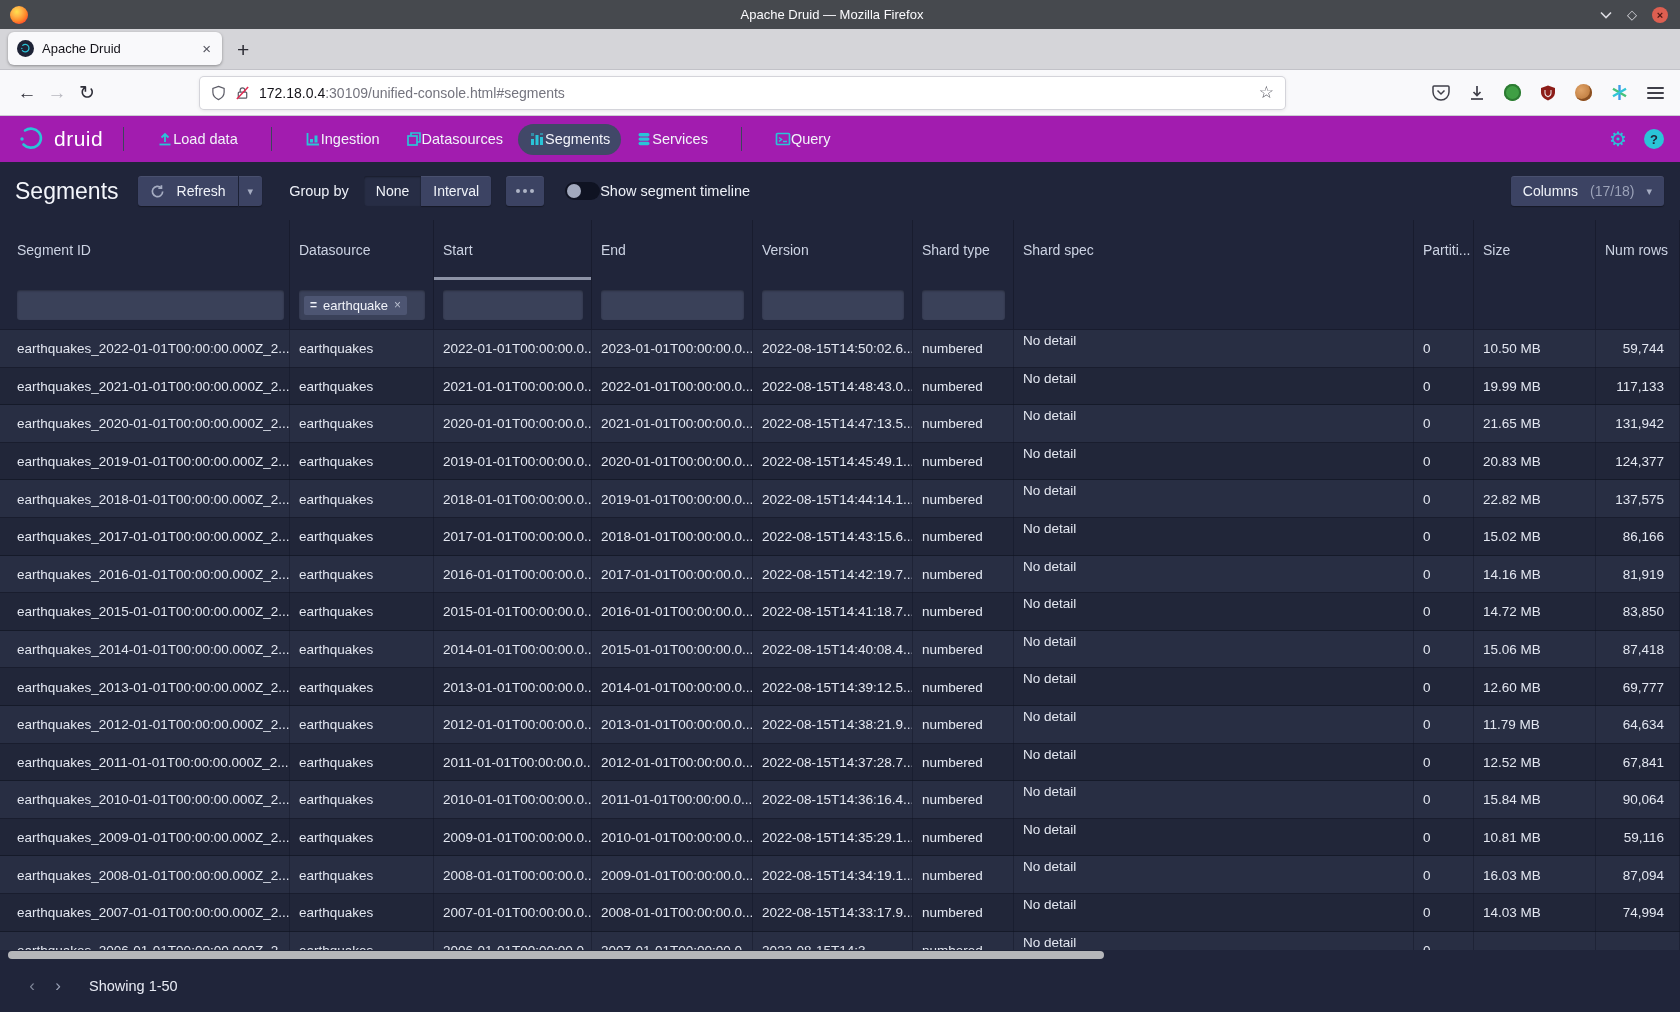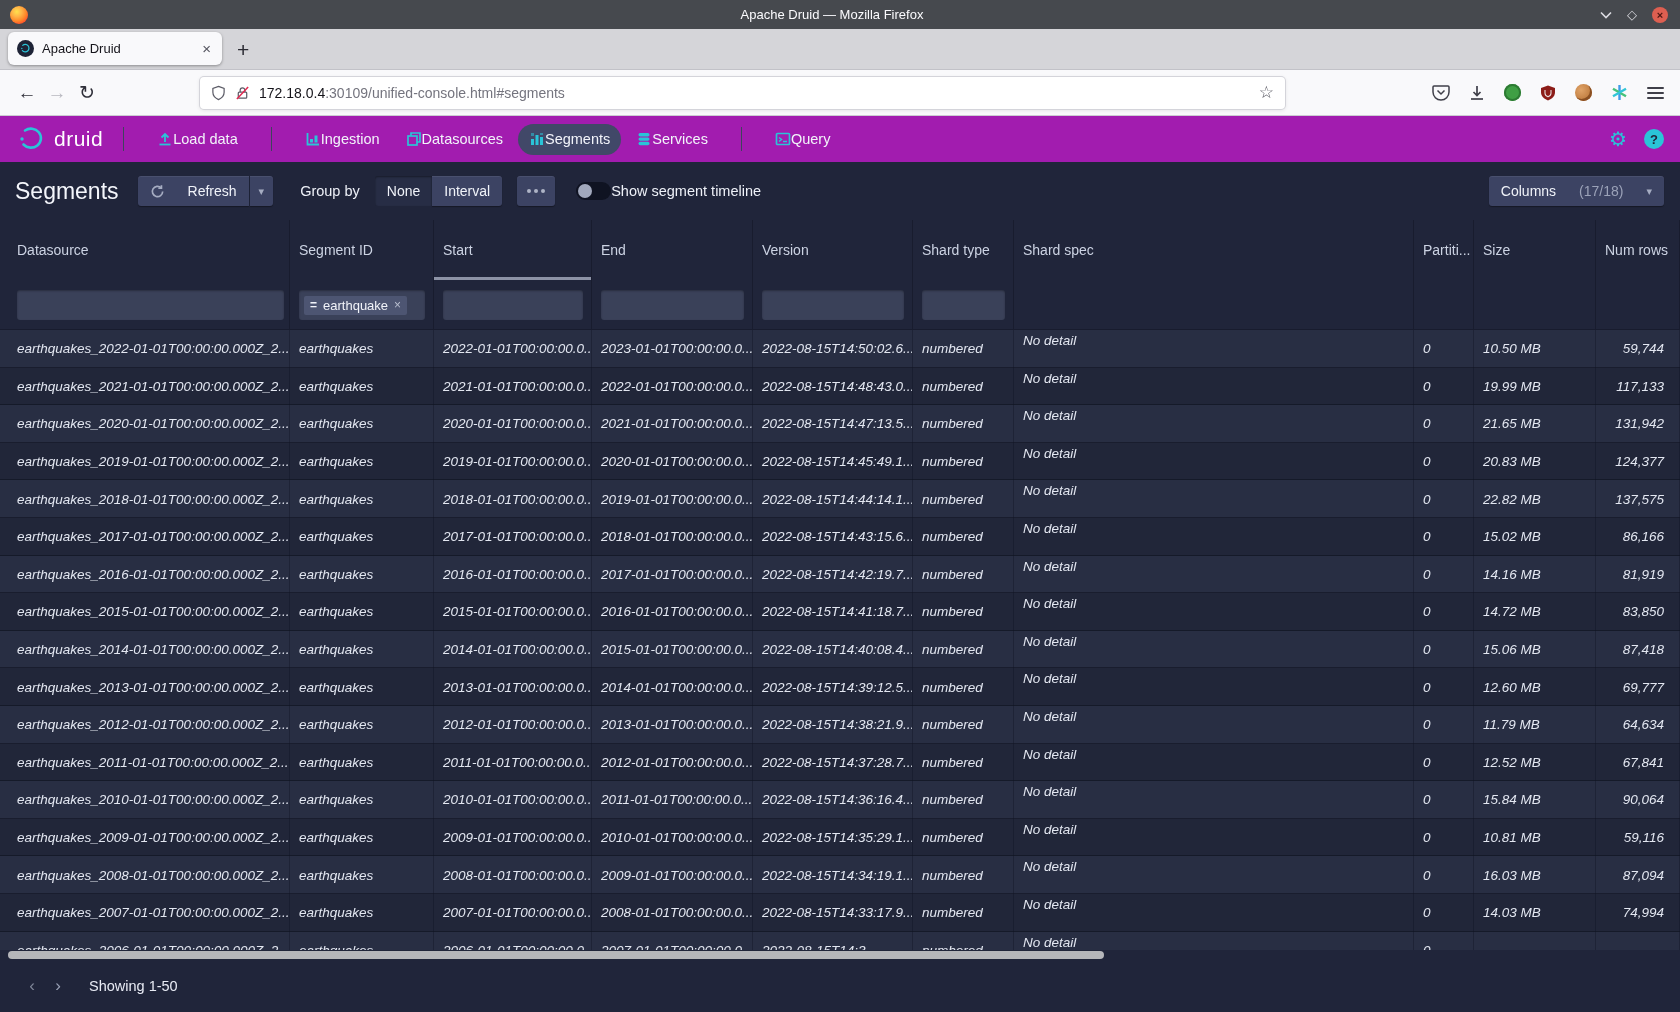--- a/index.html
+++ b/index.html
@@ -49,21 +49,21 @@
   .navitem.active { background:#414868; }
   .nav-right { margin-left:auto; margin-right:16px; display:flex; align-items:center; gap:17px; }
   .gear { color:#2ac4d8; font-size:20px; line-height:1; }
   .helpcircle { width:20px; height:20px; border-radius:50%; background:#2ac4d8; color:#20253a;
     font-size:13px; font-weight:bold; display:flex; align-items:center; justify-content:center; }
 
   
   .viewheader { height:58px; background:#20253a; display:flex; align-items:center; }
   .page-title { font-size:23px; font-weight:400; color:#f4f6fb; margin-left:15px; }
   .btn { background:#3c4363; color:#f0f3f9; height:30px; border-radius:3px; font-size:14px;
-    display:inline-flex; align-items:center; padding:0 12px; gap:23px;
+    display:inline-flex; align-items:center; padding:0 12px; gap:12px;
     box-shadow: inset 0 1px 0 rgba(255,255,255,.07), 0 1px 1px rgba(0,0,0,.35); white-space:nowrap; }
   .btn .caret { color:#a6adc2; font-size:11px; }
   .refresh-group { display:flex; margin-left:19px; }
   .refresh-main { border-radius:3px 0 0 3px; }
   .refresh-caret { border-radius:0 3px 3px 0; padding:0 9px; margin-left:1px; }
   .groupby-label { margin-left:27px; font-size:14.5px; color:#eef1f8; }
   .btngroup { display:flex; margin-left:15px; }
   .btn.seg-left { border-radius:3px 0 0 3px; }
   .btn.seg-right { border-radius:0 3px 3px 0; border-left:1px solid rgba(10,14,25,.5); }
   .btn.active { background:#272d45; box-shadow: inset 0 1px 2px rgba(0,0,0,.4); }
@@ -85,21 +85,21 @@
   .hcell.sorted::after { content:""; position:absolute; left:0; right:0; bottom:0; height:3px; background:#8d93a6; }
   .filterrow { height:50px; }
   .fcell { border-right:1px solid rgba(15,20,34,.5); border-bottom:1px solid rgba(15,20,34,.5); padding:10px 8px 0 9px; }
   .fcell:first-child { padding-left:17px; padding-right:5px; }
   .finput { width:100%; height:30px; background:#3a4159; border:none; border-radius:3px; outline:none;
     box-shadow: inset 0 1px 2px rgba(0,0,0,.3); color:#eef1f8; font-size:13px; padding:0 8px; display:flex; align-items:center; }
   .tag { background:#4d5572; border-radius:2px; color:#f1f3f9; font-size:13px; padding:3px 6px;
     display:inline-flex; align-items:center; gap:6px; line-height:1; }
   .tag .op { font-weight:bold; font-size:12px; }
   .tag .rm { color:#b9bfd0; font-size:12px; }
-  .tbody { height:620px; overflow:hidden;font-style:italic; }
+  .tbody { height:620px; overflow:hidden; }
   .trow { height:37.6px; box-shadow: inset 0 -1px 0 rgba(13,17,30,.55); }
   .trow:nth-child(odd) { background:#282e43; }
   .trow:nth-child(even) { background:#212639; }
   .tcell { display:flex; align-items:center; padding-left:9px; font-size:13.5px; color:#e3e7f1;
     border-right:1px solid rgba(15,20,34,.4); white-space:nowrap; overflow:hidden; }
   .tcell.c-segment_id { padding-left:17px; }
   .tcell.c-shard_spec { align-items:flex-start; padding-top:3px; }
   .tcell.c-num_rows { justify-content:flex-end; padding-right:15px; }
 
   
@@ -307,22 +307,22 @@
 
   <button class="btn columns-btn" style="border:none;font-family:inherit;">
     <span>Columns</span>
     <span class="columns-count">(17/18)</span>
     <span class="caret">▾</span>
   </button>
 </div>
 
 <div class="table">
   <div class="thead">
+    <div class="hcell">Segment ID</div>
     <div class="hcell">Datasource</div>
-    <div class="hcell">Segment ID</div>
     <div class="hcell sorted">Start</div>
     <div class="hcell">End</div>
     <div class="hcell">Version</div>
     <div class="hcell">Shard type</div>
     <div class="hcell">Shard spec</div>
     <div class="hcell">Partiti...</div>
     <div class="hcell">Size</div>
     <div class="hcell">Num rows</div>
   </div>
 

